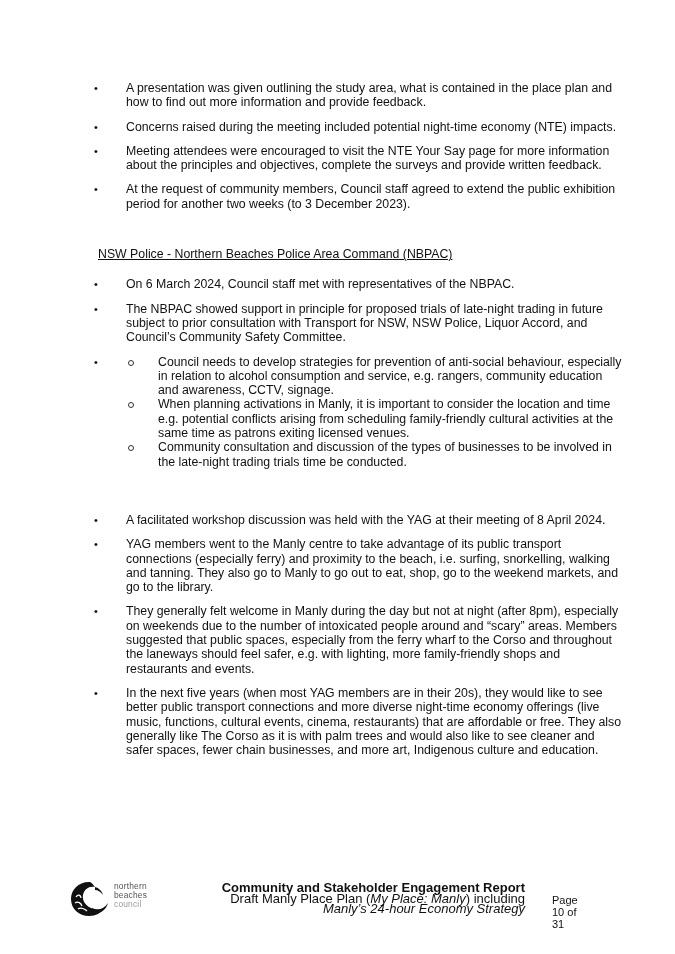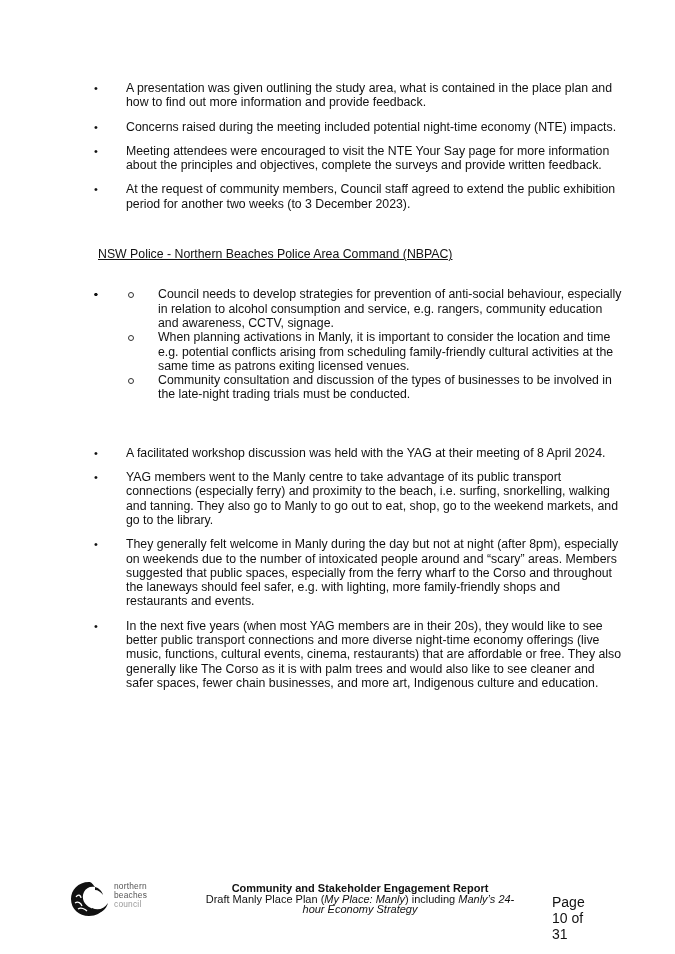--- a/index.html
+++ b/index.html
@@ -104,31 +104,31 @@
       line-height: 9px;
       color: #555555;
       letter-spacing: 0.2px;
     }
     .logo-text .l3 { color: #9a9a9a; }
     .footer-center {
       position: absolute;
       left: 195px;
       top: 7px;
       width: 330px;
-      text-align: center;
-      font-size: 11px;
+      text-align: right;
+      font-size: 13px;
       line-height: 10.5px;
       color: #111;
     }
     .footer-center .title { font-weight: bold; }
     .footer-page {
       position: absolute;
       left: 552px;
       top: 18px;
-      font-size: 14px;
+      font-size: 11px;
       color: #111;
     }
   </style>
 </head>
 <body>
 
 <div class="page">
   <div class="content">
 
     <ul class="bullet-list">
@@ -150,38 +150,40 @@
       </li>
     </ul>
 
     <div class="gap-big"></div>
 
     <h2 class="section-heading">NSW Police - Northern Beaches Police Area Command (NBPAC)</h2>
     <div class="gap-after-heading"></div>
     <ul class="bullet-list">
       <li class="bullet-item">
         <span class="dot">•</span>
-      </li>
-      <li class="bullet-item">
-        <span class="dot">•</span>
+        <span>On 6 March 2024, Council staff met with representatives of the NBPAC.</span>
+      </li>
+      <li class="bullet-item">
+        <span class="dot">•</span>
+        <span>The NBPAC showed support in principle for proposed trials of late-night trading in future subject to prior consultation with Transport for NSW, NSW Police, Liquor Accord, and Council’s Community Safety Committee.</span>
       </li>
       <li class="bullet-item">
         <span class="dot">•</span>
         <ul class="sub-list">
           <li class="sub-item">
             <span class="circ"></span>
             <span>Council needs to develop strategies for prevention of anti-social behaviour, especially in relation to alcohol consumption and service, e.g. rangers, community education and awareness, CCTV, signage.</span>
           </li>
           <li class="sub-item">
             <span class="circ"></span>
             <span>When planning activations in Manly, it is important to consider the location and time e.g. potential conflicts arising from scheduling family-friendly cultural activities at the same time as patrons exiting licensed venues.</span>
           </li>
           <li class="sub-item">
             <span class="circ"></span>
-            <span>Community consultation and discussion of the types of businesses to be involved in the late-night trading trials must be conducted.</span>
+            <span>Community consultation and discussion of the types of businesses to be involved in the late-night trading trials time be conducted.</span>
           </li>
         </ul>
       </li>
     </ul>
 
     <div class="gap-big"></div>
 
     <div class="gap-after-heading"></div>
     <ul class="bullet-list">
       <li class="bullet-item">

